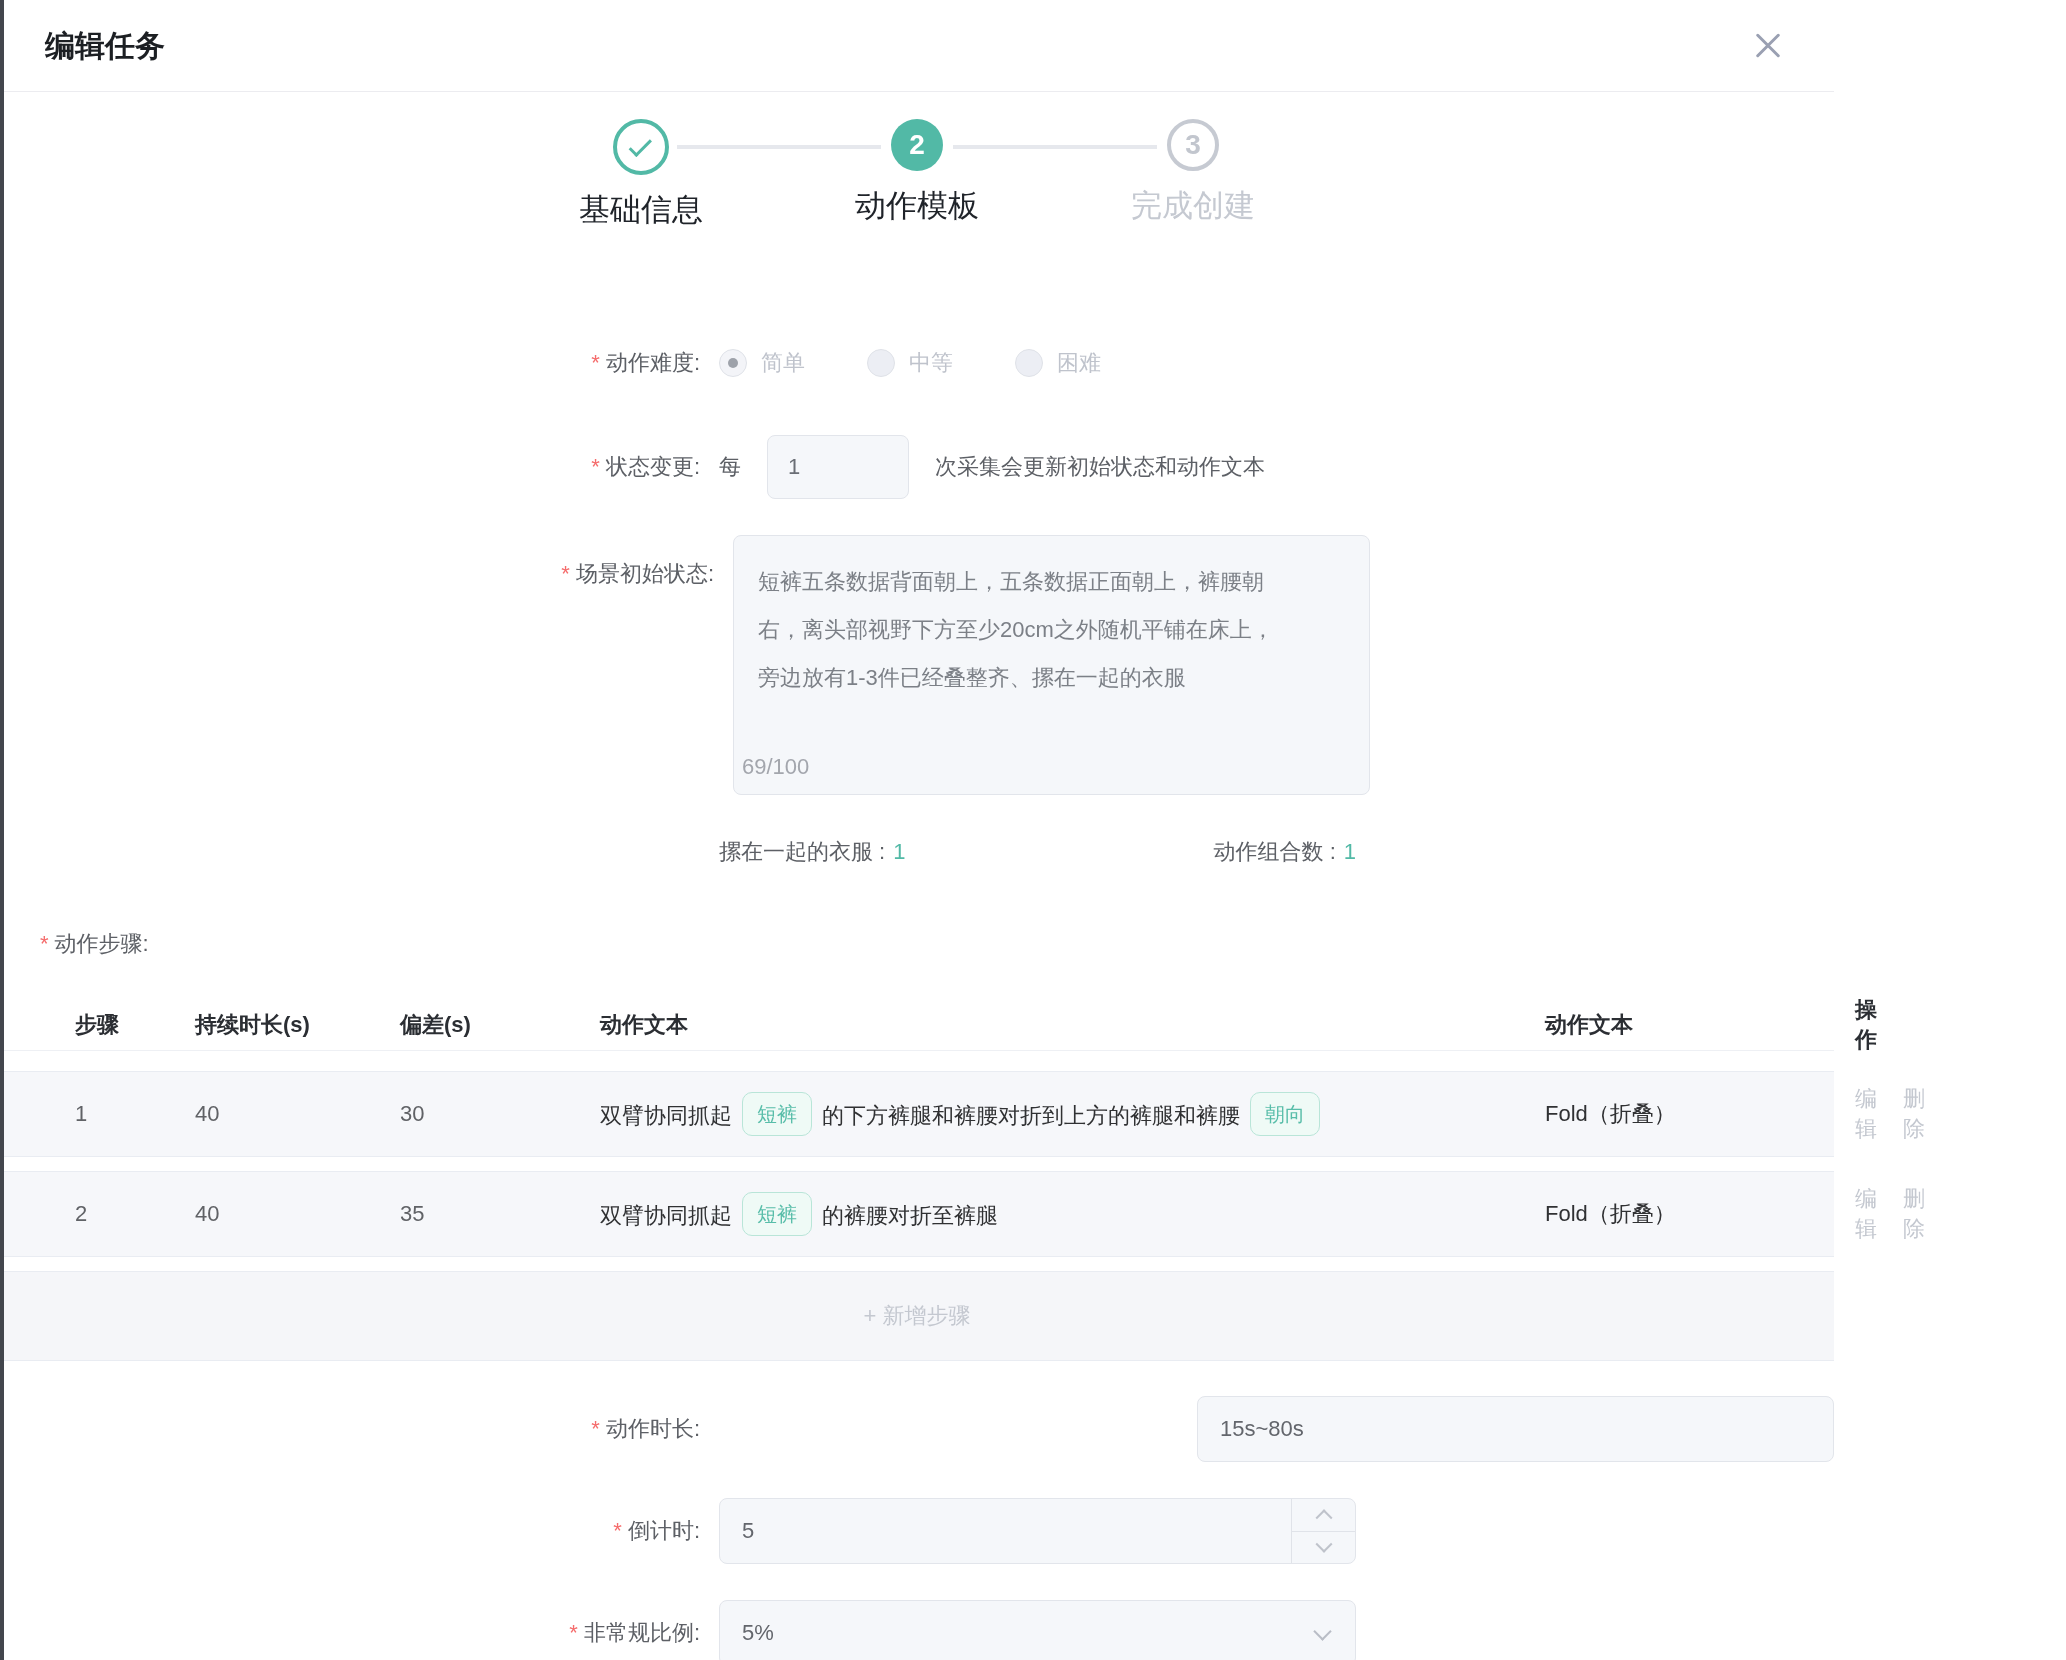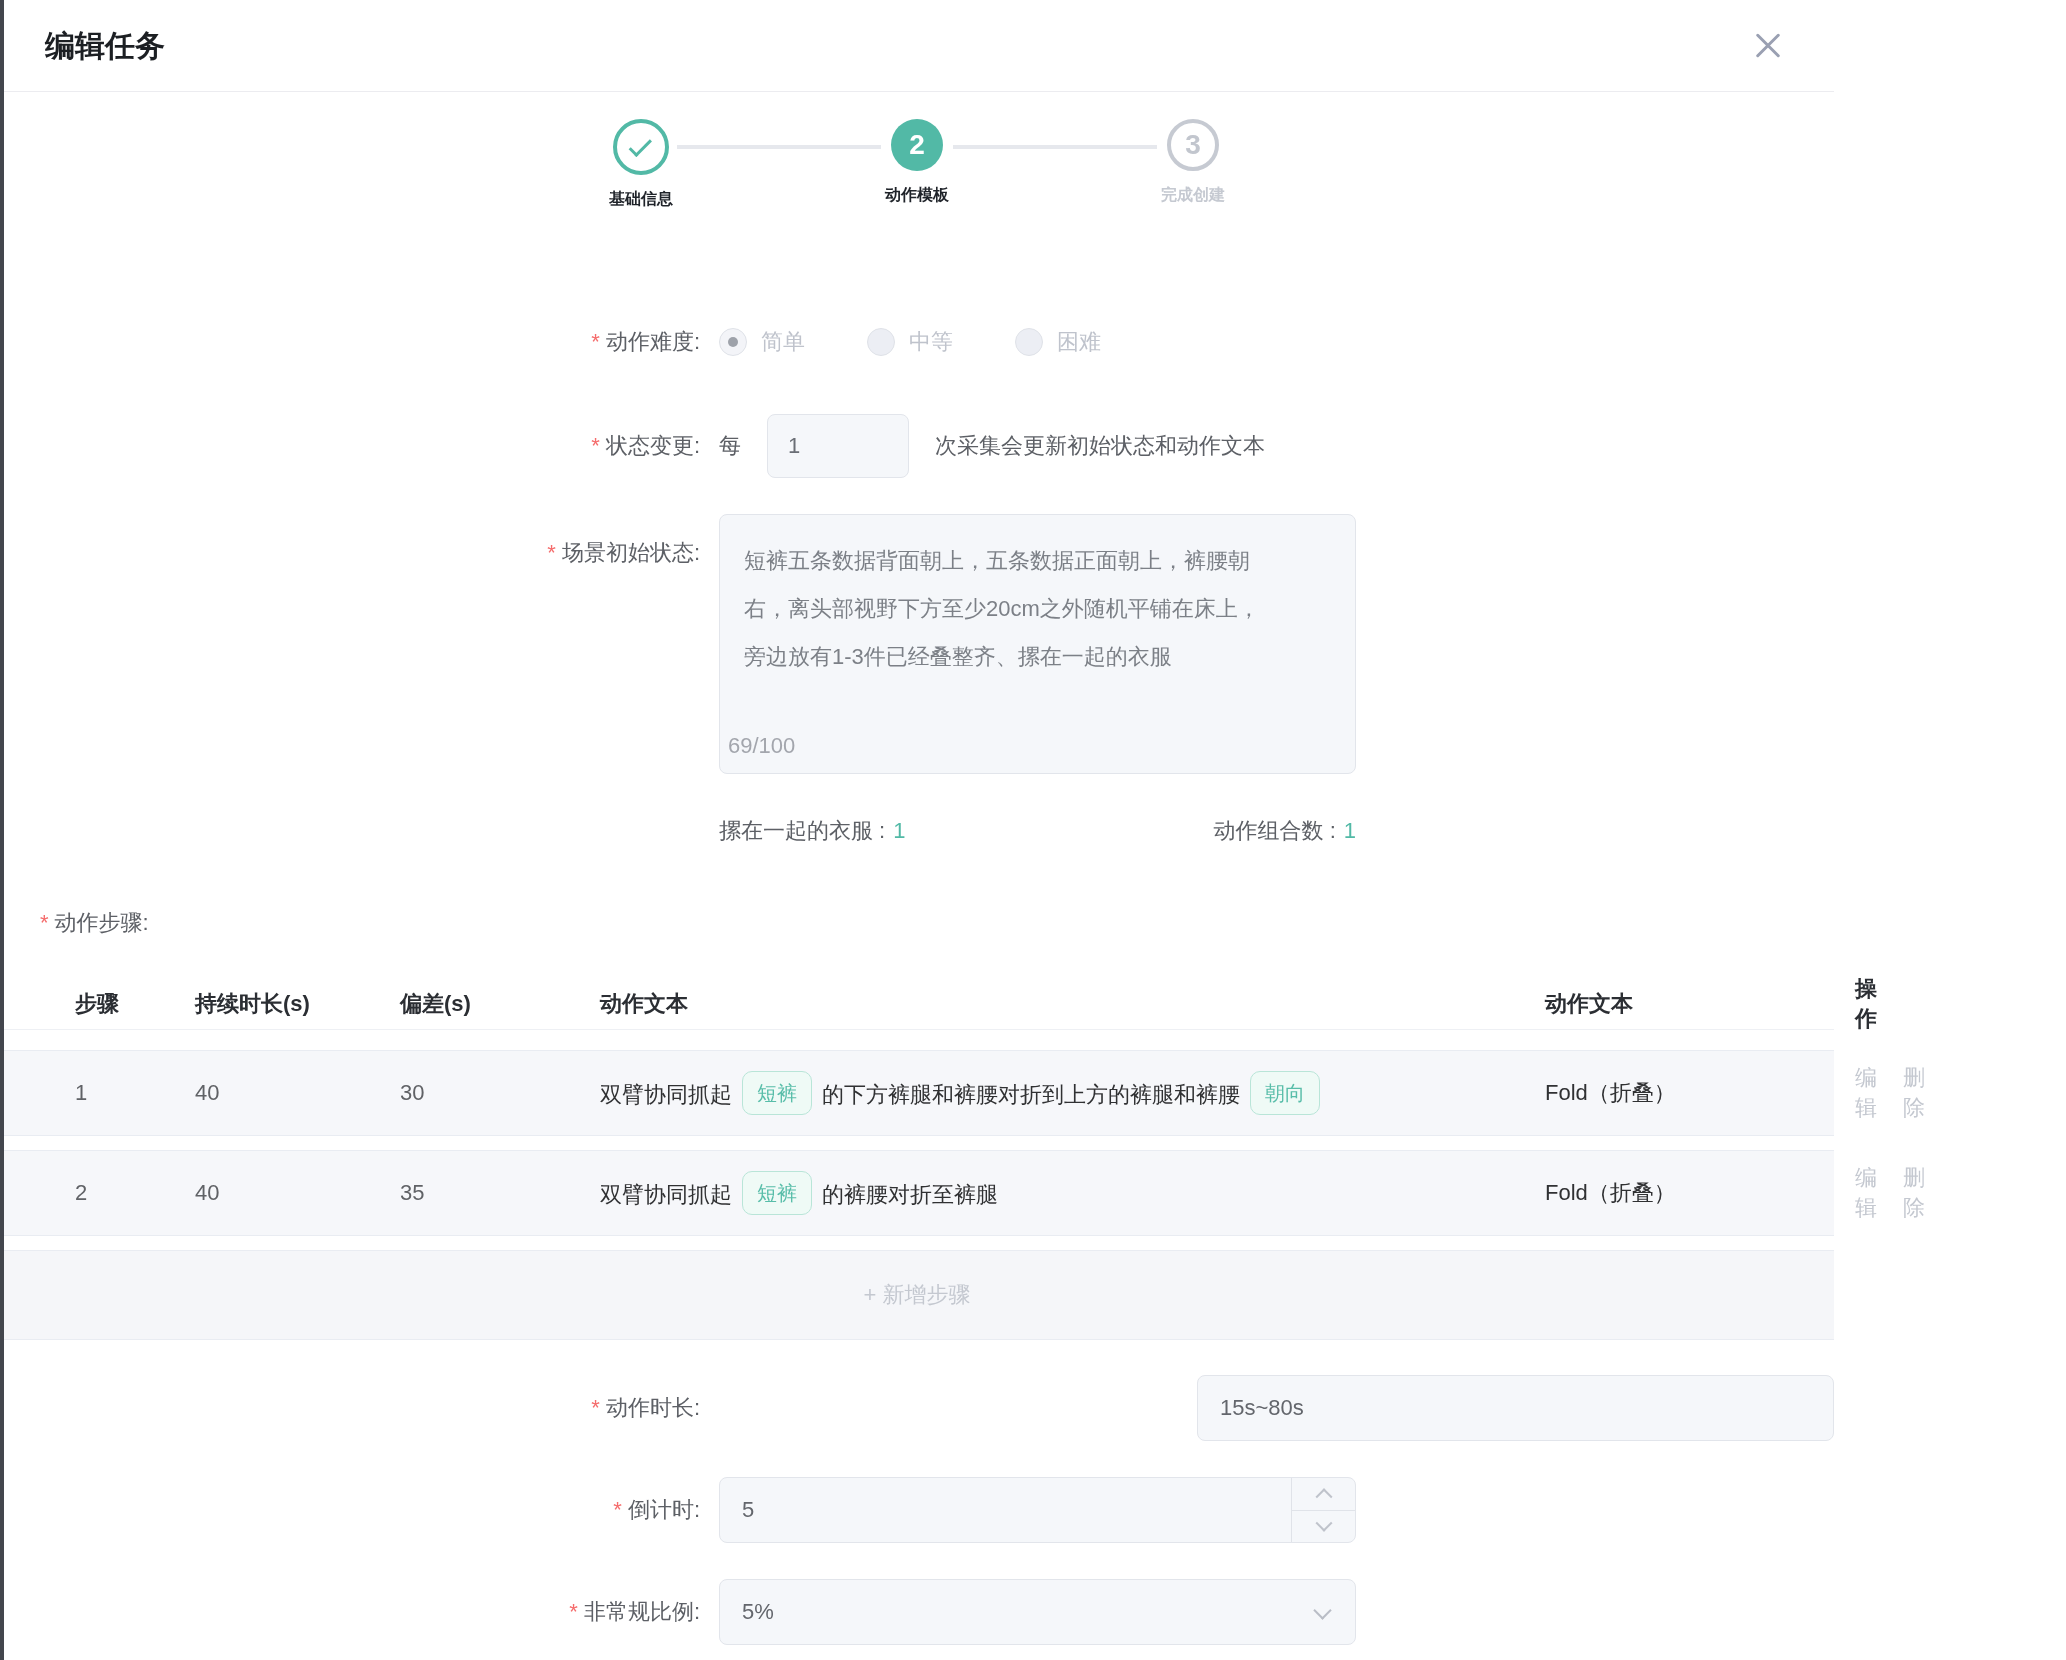--- a/index.html
+++ b/index.html
@@ -19,21 +19,21 @@
   
   .stepper { display:flex; justify-content:center; margin-top:27px; }
   .step-col { position:relative; width:276px; text-align:center; }
   .step-col.has-line::after { content:""; position:absolute; top:26px; left:calc(50% + 36px); width:204px; height:4px; background:#e6e8ed; }
   .circle { position:relative; z-index:2; margin:0 auto; width:52px; height:52px; border-radius:50%;
             display:flex; align-items:center; justify-content:center; font-size:28px; font-weight:bold; background:#fff; }
   .circle.done { width:56px; height:56px; border:4px solid #52b9a6; }
   .circle.done .check { display:block; width:22px; height:11px; border-left:3px solid #52b9a6; border-bottom:3px solid #52b9a6; transform:rotate(-45deg) translate(1px,-2px); }
   .circle.active { background:#52b9a6; color:#ffffff; }
   .circle.pending { border:4px solid #c6cad2; color:#c2c6ce; }
-  .step-label { margin-top:14px; font-size:16px; font-weight:bold; color:#1f2329; white-space:nowrap; }
+  .step-label { margin-top:14px; font-size:31px; font-weight:normal; color:#1f2329; white-space:nowrap; }
   .step-label.pending-label { color:#c5c9d1; }
 
   
   .form-row { display:flex; align-items:center; }
   .form-row.align-top { align-items:flex-start; }
   .form-label { width:700px; text-align:right; font-size:22px; color:#5d6066; white-space:nowrap; }
   .align-top .form-label { padding-top:24px; }
   .req { color:#f56c6c; margin-right:6px; font-size:22px; }
   .form-control { margin-left:19px; display:flex; align-items:center; }
 
@@ -43,21 +43,21 @@
   .radio-option.selected .radio-circle { background:#f3f4f8; }
   .radio-option.selected .radio-circle::after { content:""; position:absolute; left:8px; top:8px; width:10px; height:10px; border-radius:50%; background:#9ea2aa; }
   .radio-text { margin-left:14px; font-size:22px; color:#bfc3cc; }
 
   .row-state { margin-top:50px; height:64px; }
   .inline-text { font-size:22px; color:#5d6066; }
   .mini-input { margin-left:26px; width:142px; height:64px; background:#f5f7fa; border:1px solid #e2e5eb; border-radius:8px;
                 padding-left:20px; font-size:22px; color:#6a6e75; font-family:inherit; }
   .after-text { margin-left:26px; }
 
-  .row-initial { margin-top:36px; }
+  .row-initial { margin-top:36px;padding-left:14px; }
   .textarea-box { position:relative; width:637px; height:260px; background:#f5f7fa; border:1px solid #e2e5eb; border-radius:8px; padding:22px 24px; }
   .textarea-text { max-width:528px; font-size:22px; line-height:48px; color:#7c8087; word-break:break-all; }
   .char-counter { position:absolute; left:8px; bottom:14px; font-size:22px; color:#a3a6ad; }
 
   .row-combos { margin-top:42px; }
   .combos { width:637px; display:flex; justify-content:space-between; align-items:center; font-size:22px; }
   .combo-label { color:#5d6066; }
   .combo-value { color:#52b9a6; margin-left:8px; }
 
   .steps-label-row { margin-top:62px; padding-left:40px; font-size:22px; color:#5d6066; height:30px; display:flex; align-items:center; }

